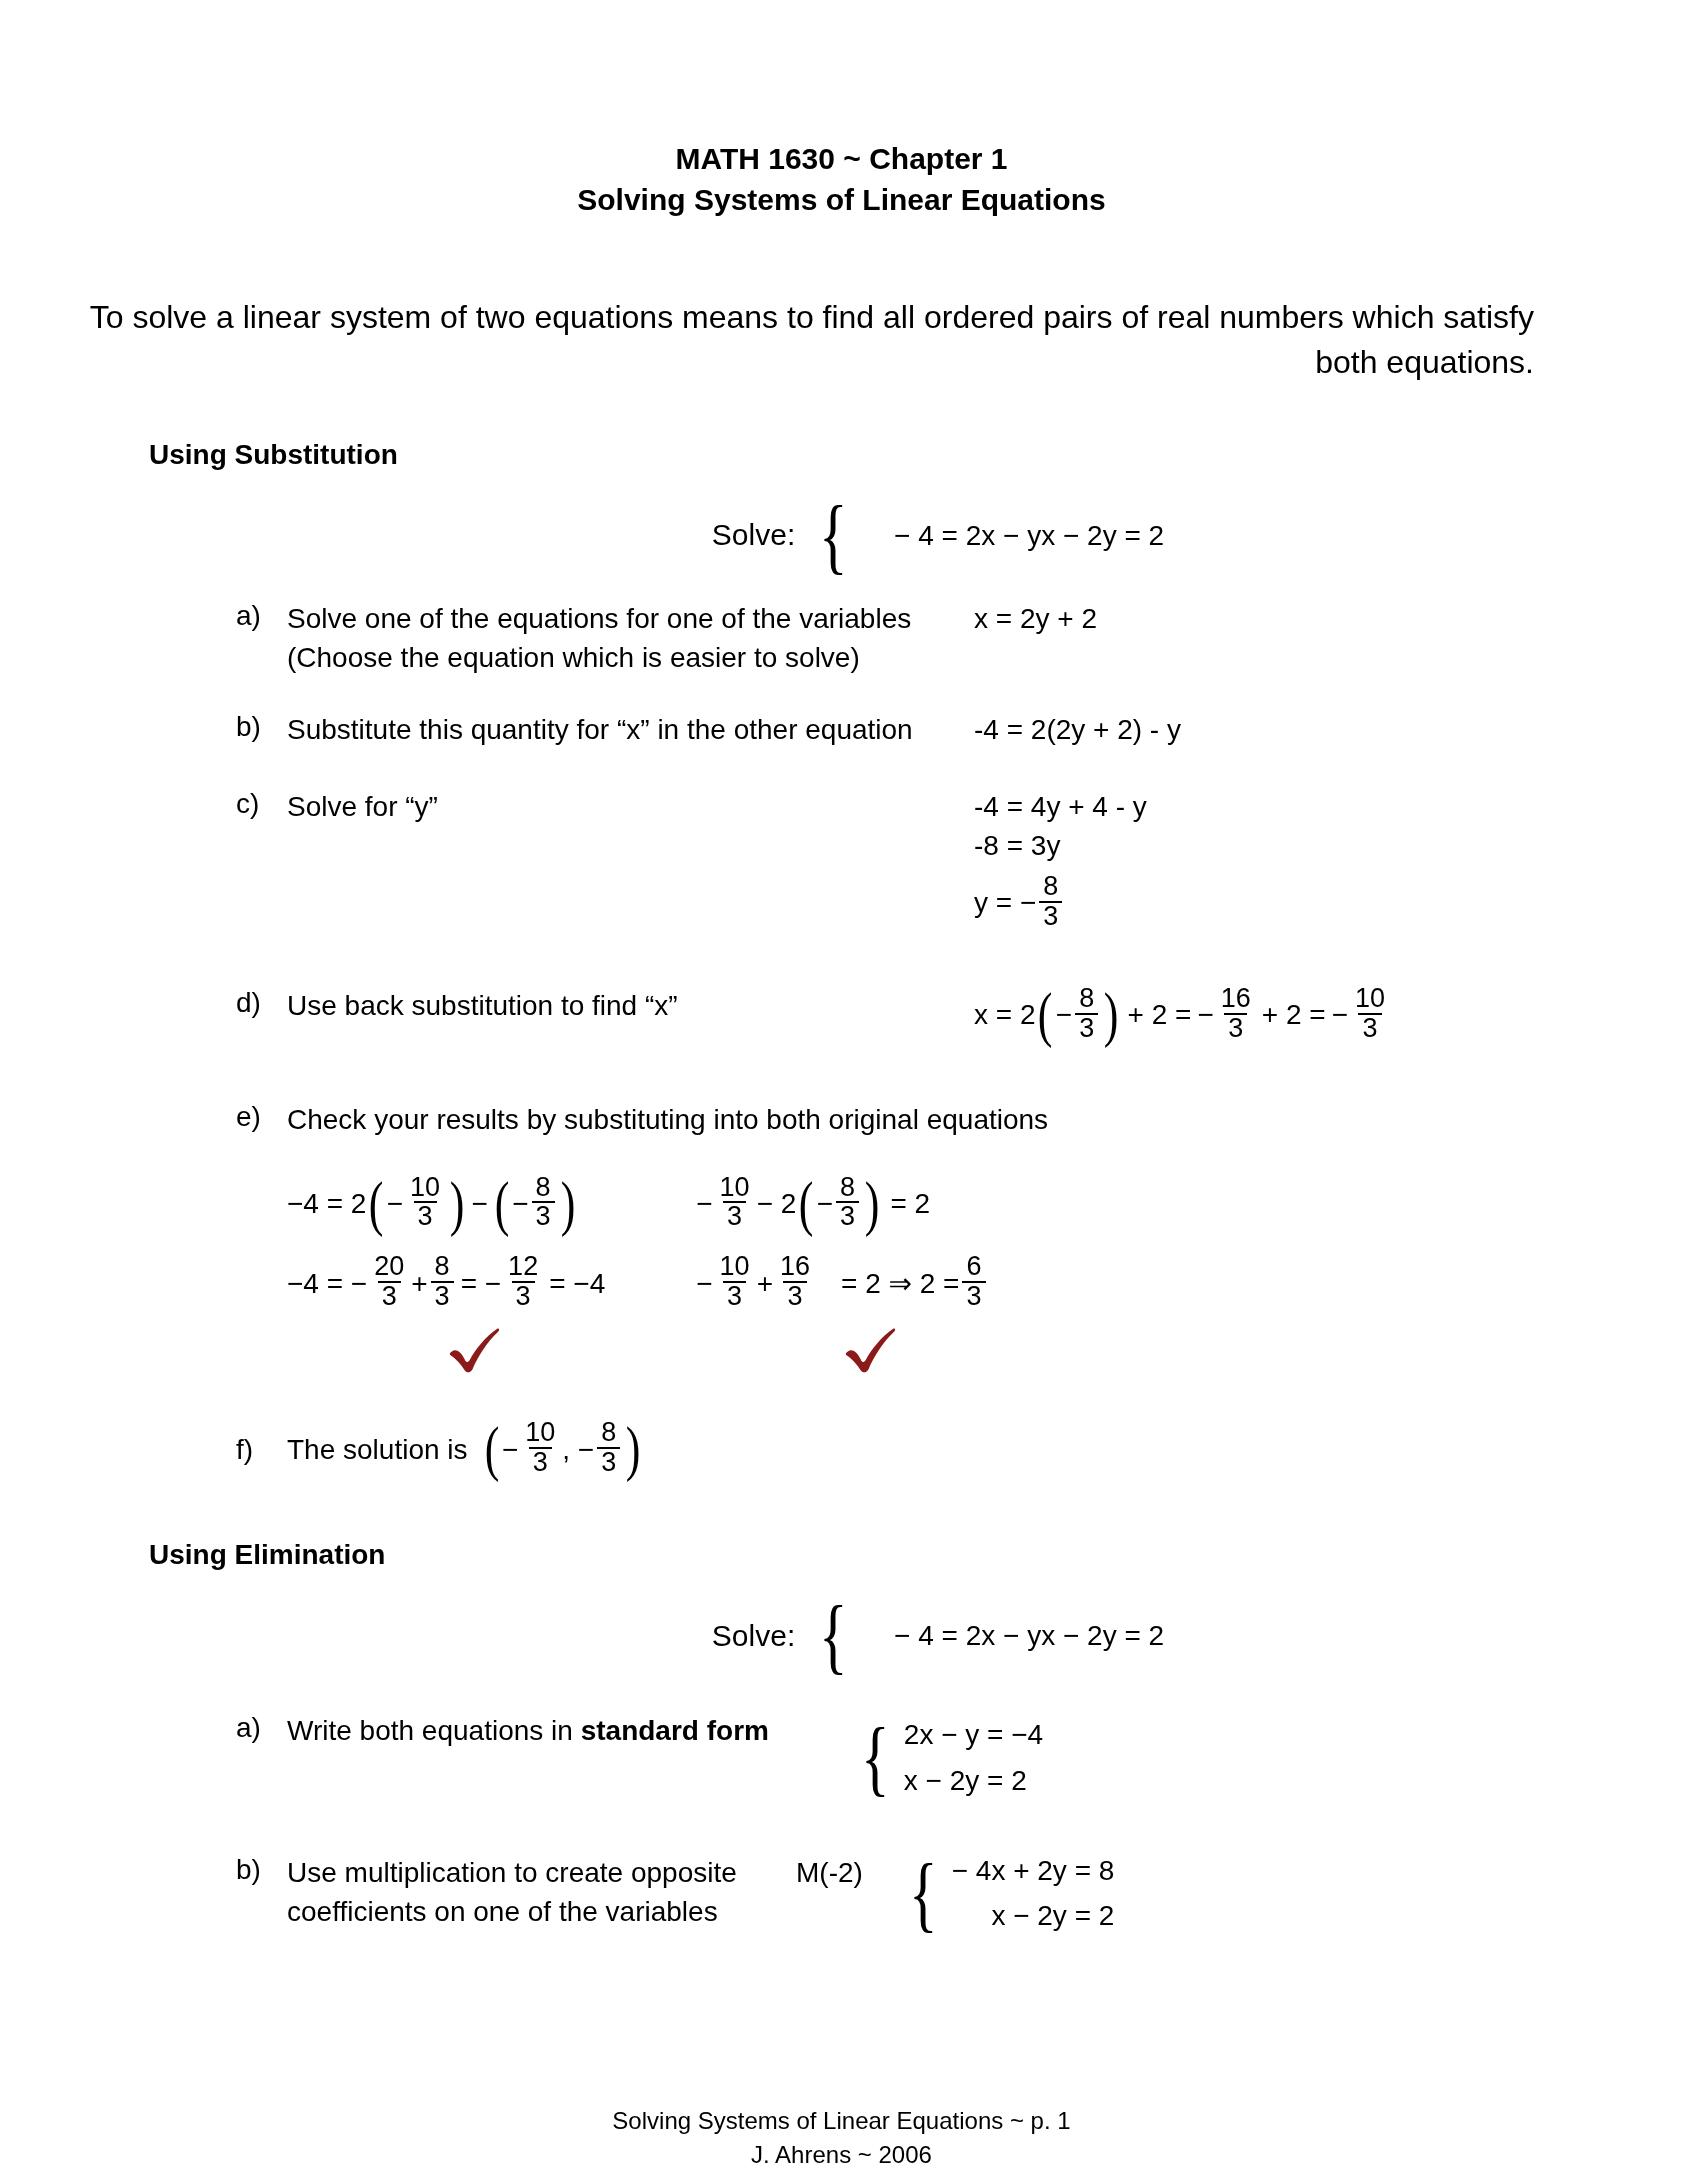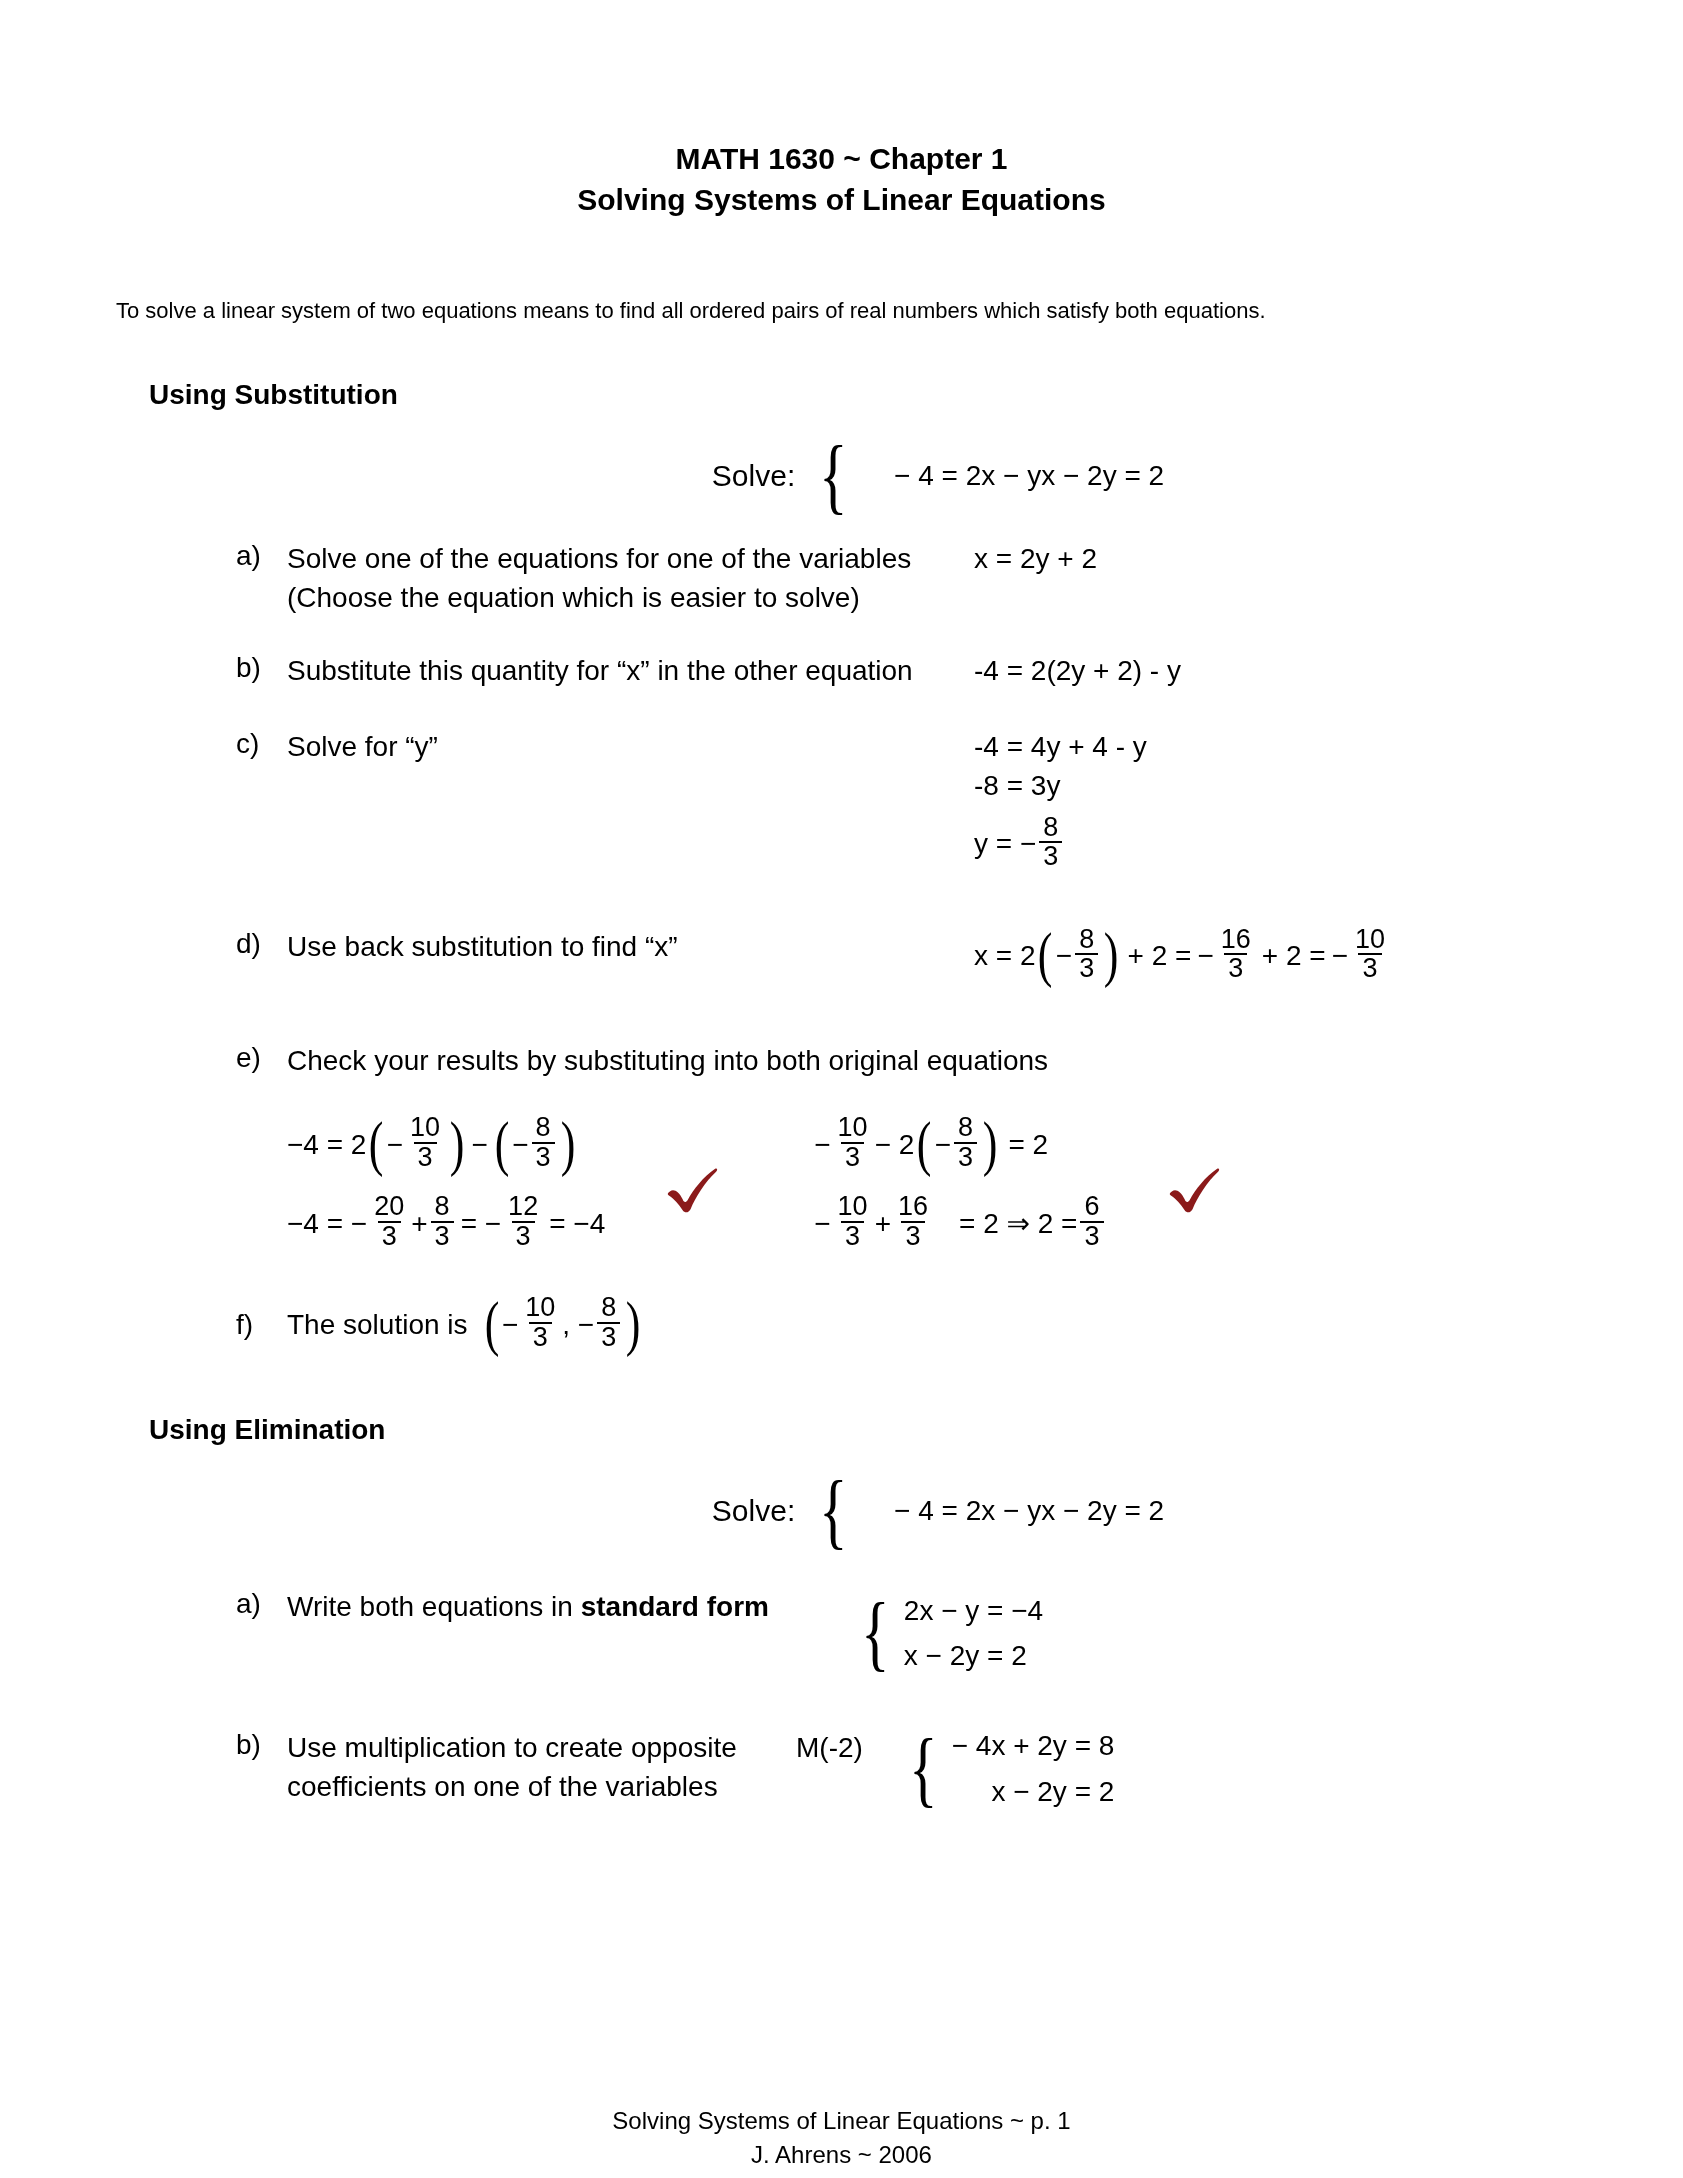--- a/index.html
+++ b/index.html
@@ -28,23 +28,24 @@
   .title-block {
     text-align: center;
     margin-top: 139px;
     font-weight: bold;
     font-size: 30px;
     line-height: 1.35;
   }
 
   
   .intro {
-    margin: 75px 149px 0 116px;
-    font-size: 22px;
+    margin: 75px 149px 0 89px;
+    font-size: 32px;
     line-height: 1.42;
+    text-align: right;
   }
 
   .section-head {
     margin: 53px 0 0 149px;
     font-size: 28px;
     font-weight: bold;
   }
 
   
   .solve-row {
@@ -139,20 +140,21 @@
   
   .check-area {
     display: flex;
     margin-left: 287px;
     margin-top: 36px;
     align-items: flex-start;
   }
   .check-col {
     display: flex;
     align-items: center;
+    flex-direction: column;
   }
   .check-eqs {
     display: flex;
     flex-direction: column;
     gap: 22px;
   }
   .checkmark {
     margin: 0 0 0 57px;
     align-self: center;
     position: relative;

